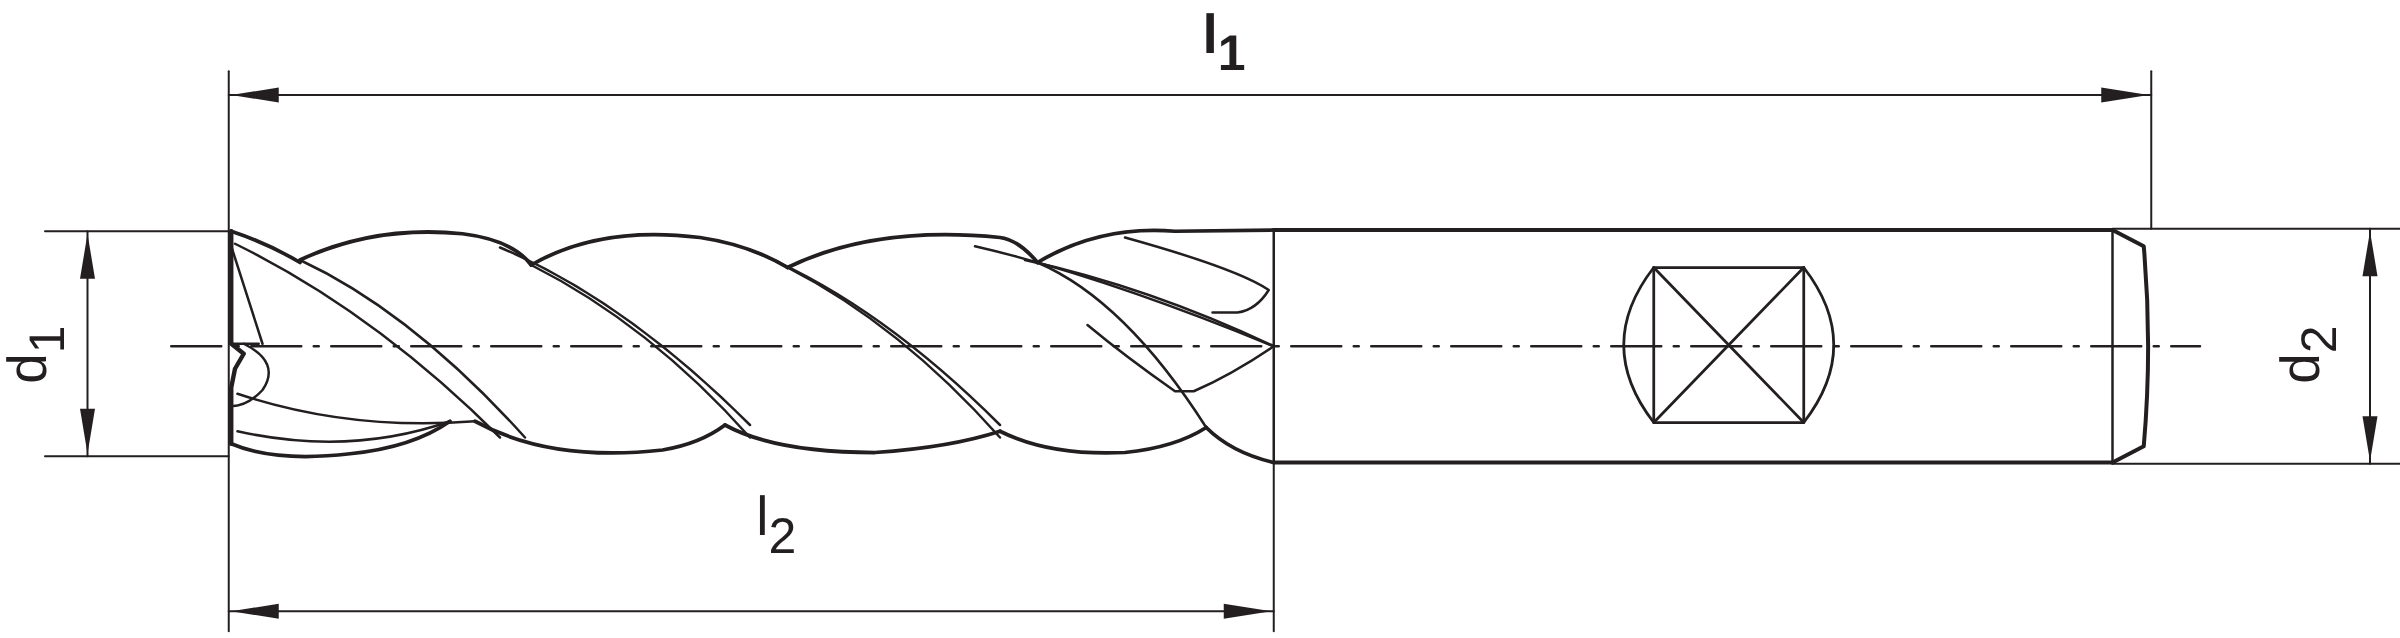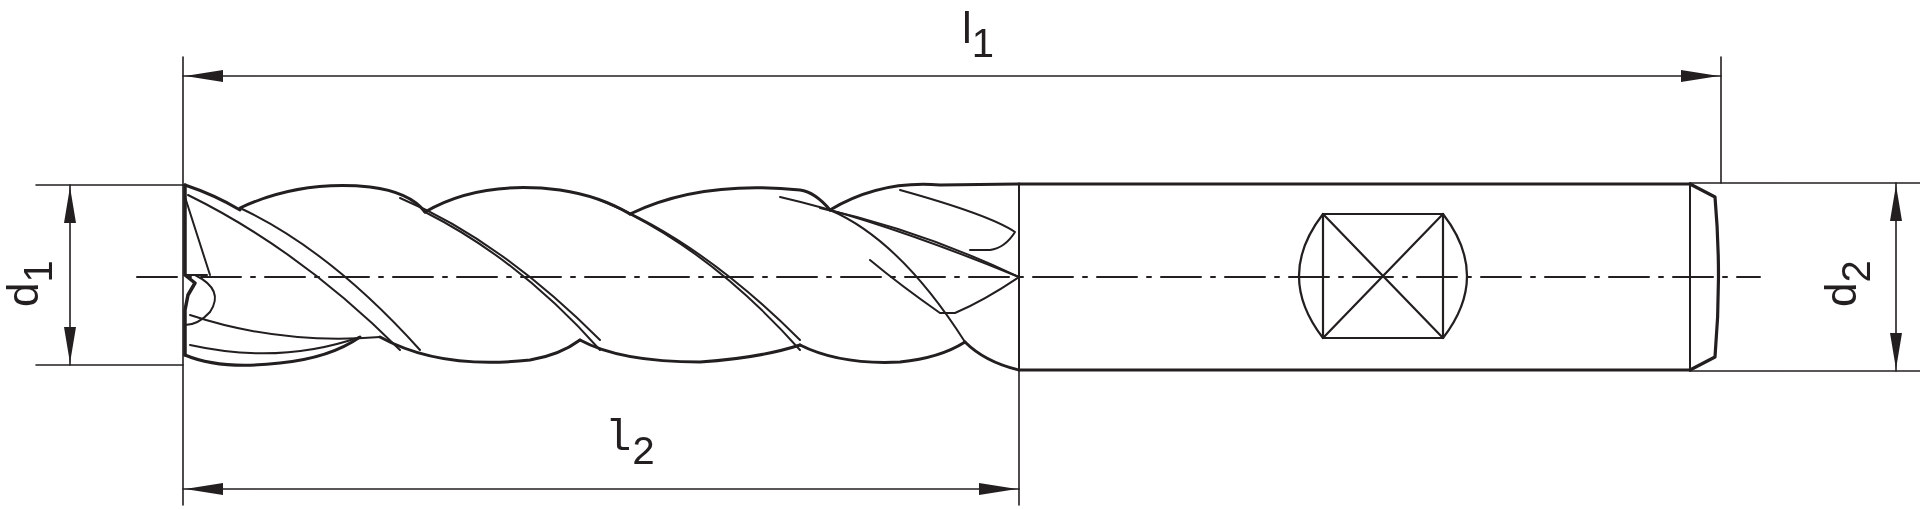--- a/index.html
+++ b/index.html
@@ -91,25 +91,25 @@
       <polygon points="185,489 223,483 223,495"></polygon>
       <polygon points="1017,489 979,483 979,495"></polygon>
       <polygon points="70,187 64,223 76,223"></polygon>
       <polygon points="70,363 64,327 76,327"></polygon>
       <polygon points="1896,185 1890,221 1902,221"></polygon>
       <polygon points="1896,369 1890,333 1902,333"></polygon>
     </g>
   </g>
 </svg>
 
-<div class="lbl" style="left:962px; top:6px;">
+<div class="lbl" style="left:962px; top:6px;font-weight:bold;">
   <span class="main">l</span><span class="sub">1</span>
 </div>
 
-<div class="lbl" style="left:605px; top:416px;font-family:Liberation Mono, monospace;">
+<div class="lbl" style="left:605px; top:392px;">
   <span class="main">l</span><span class="sub">2</span>
 </div>
 
 <div class="lbl rot" style="left:-4px; top:252px; width:60px; height:50px;">
   <span class="main">d</span><span class="sub">1</span>
 </div>
 
 <div class="lbl rot" style="left:1814px; top:252px; width:60px; height:50px;">
   <span class="main">d</span><span class="sub">2</span>
 </div>

